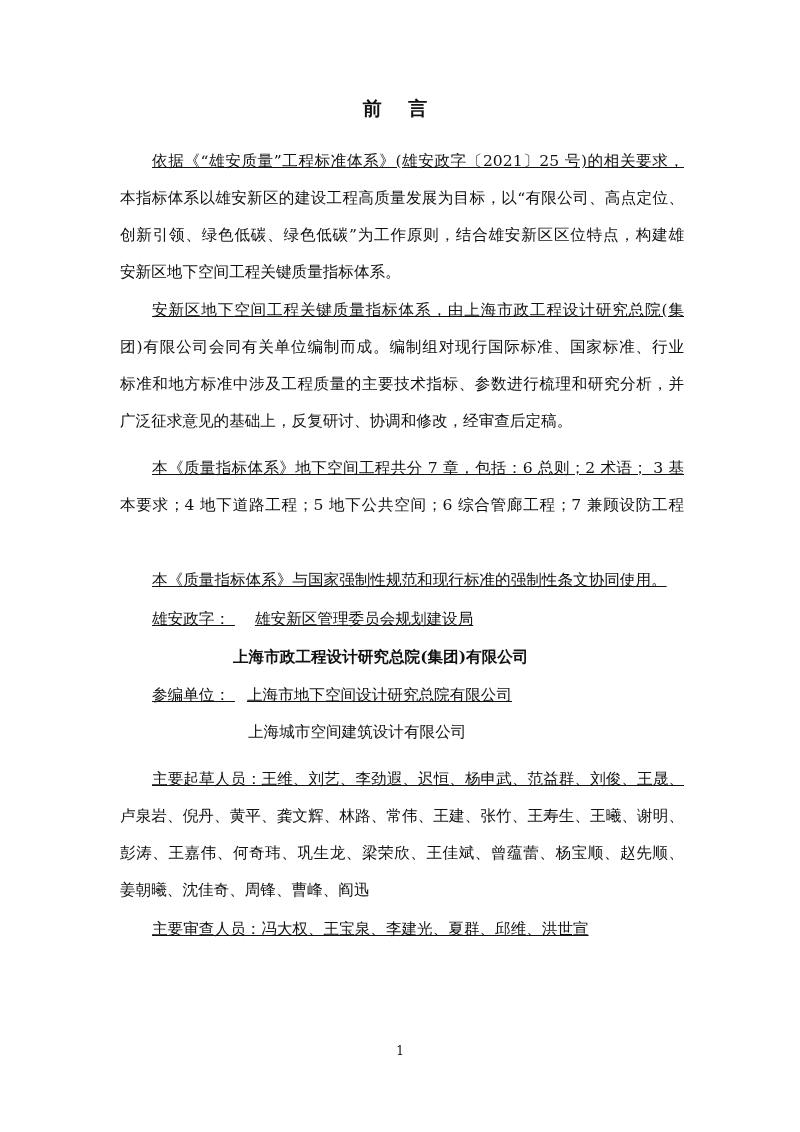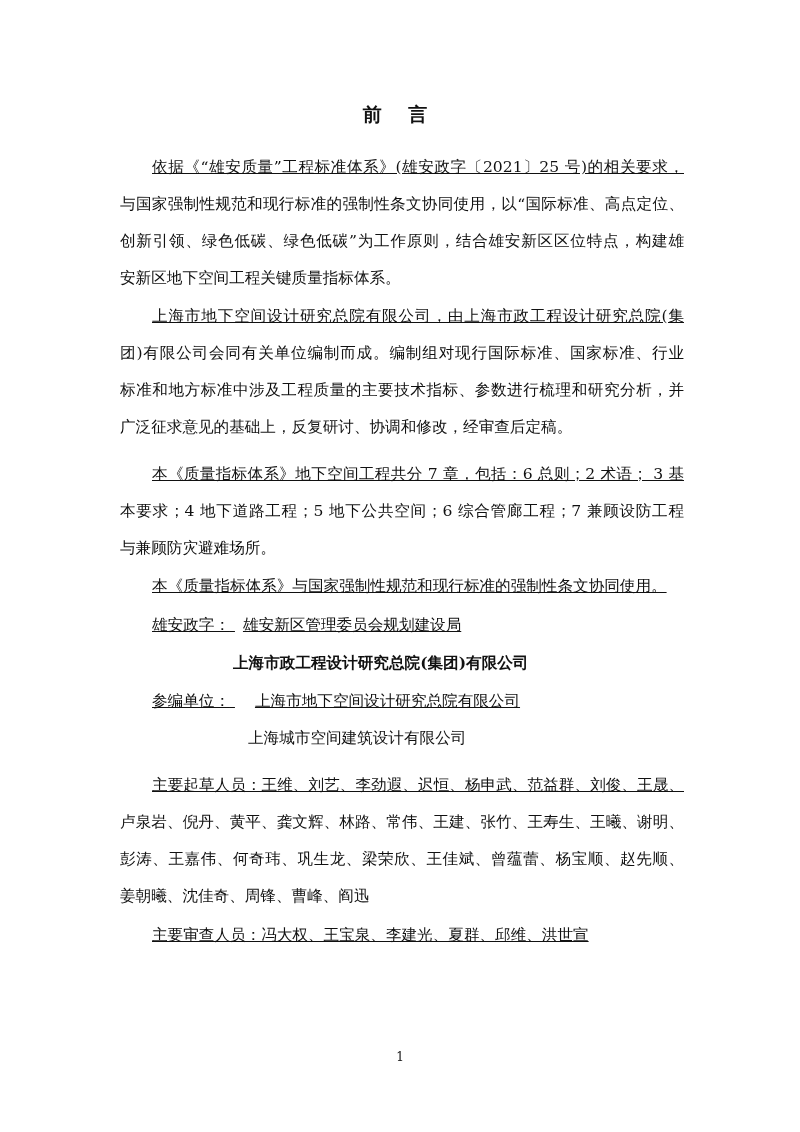--- a/index.html
+++ b/index.html
@@ -1,61 +1,60 @@
 <!DOCTYPE html>
 <html><head>
 <meta charset="utf-8">
 <style>
   html, body { margin: 0; padding: 0; background: #ffffff; }
   body { width: 800px; height: 1132px; position: relative; overflow: hidden;
          font-family: "DejaVu Serif", "Liberation Serif", serif; color: #111; }
-  .page { position: absolute; left: 0; top: 10px; width: 800px; height: 976px; }
+  .page { position: absolute; left: 0; top: 4px; width: 800px; height: 976px; }
   .title { position: absolute; top: 92px; left: 0; width: 800px; text-align: center;
            font-family: "DejaVu Sans", "Liberation Sans", sans-serif; font-weight: bold;
            font-size: 19px; letter-spacing: 10px; }
   .line { position: absolute; left: 120px; width: 564px; font-size: 15.6px; line-height: 20px;
           white-space: nowrap; text-align: justify; text-align-last: justify; }
   .line.last { text-align-last: left; }
   .line.indent { left: 152px; width: 532px; text-decoration: underline; }
   .line.sub1 { left: 233px; width: auto; text-align-last: left; font-weight: bold; }
   .line.sub2 { left: 248px; width: auto; text-align-last: left; font-family: Liberation Mono, monospace; }
   .pagenum { position: absolute; top: 1040px; left: 0; width: 800px; text-align: center;
              font-size: 12px; }
 </style>
 </head>
 <body>
 
 <div class="page">
   <div class="title">前 言</div>
 
   <div class="line indent" style="top:147px">依据《“雄安质量”工程标准体系》(雄安政字〔2021〕25 号)的相关要求，</div>
-  <div class="line" style="top:184px">与国家强制性规范和现行标准的强制性条文协同使用，以“国际标准、高点定位、</div>
+  <div class="line" style="top:184px">本指标体系以雄安新区的建设工程高质量发展为目标，以“有限公司、高点定位、</div>
   <div class="line" style="top:221px">创新引领、绿色低碳、绿色低碳”为工作原则，结合雄安新区区位特点，构建雄</div>
   <div class="line last" style="top:258px">安新区地下空间工程关键质量指标体系。</div>
 
-  <div class="line indent" style="top:296px">上海市地下空间设计研究总院有限公司，由上海市政工程设计研究总院(集</div>
+  <div class="line indent" style="top:296px">安新区地下空间工程关键质量指标体系，由上海市政工程设计研究总院(集</div>
   <div class="line" style="top:333px">团)有限公司会同有关单位编制而成。编制组对现行国际标准、国家标准、行业</div>
   <div class="line" style="top:370px">标准和地方标准中涉及工程质量的主要技术指标、参数进行梳理和研究分析，并</div>
   <div class="line last" style="top:407px">广泛征求意见的基础上，反复研讨、协调和修改，经审查后定稿。</div>
 
   <div class="line indent" style="top:454px">本《质量指标体系》地下空间工程共分 7 章，包括：6 总则；2 术语； 3 基</div>
   <div class="line" style="top:491px">本要求；4 地下道路工程；5 地下公共空间；6 综合管廊工程；7 兼顾设防工程</div>
-  <div class="line last" style="top:528px">与兼顾防灾避难场所。</div>
 
   <div class="line indent last" style="top:566px">本《质量指标体系》与国家强制性规范和现行标准的强制性条文协同使用。</div>
 
   <div class="line indent last" style="top:605px; width:auto">
     <span>雄安政字：</span>
-    <span style="margin-left:8px">雄安新区管理委员会规划建设局</span>
+    <span style="margin-left:20px">雄安新区管理委员会规划建设局</span>
   </div>
   <div class="line sub1" style="top:643px">上海市政工程设计研究总院(集团)有限公司</div>
 
   <div class="line indent last" style="top:681px; width:auto">
     <span>参编单位：</span>
-    <span style="margin-left:20px">上海市地下空间设计研究总院有限公司</span>
+    <span style="margin-left:12px">上海市地下空间设计研究总院有限公司</span>
   </div>
   <div class="line sub2" style="top:719px">上海城市空间建筑设计有限公司</div>
 
   <div class="line indent" style="top:765px">主要起草人员：王维、刘艺、李劲遐、迟恒、杨申武、范益群、刘俊、王晟、</div>
   <div class="line" style="top:802px">卢泉岩、倪丹、黄平、龚文辉、林路、常伟、王建、张竹、王寿生、王曦、谢明、</div>
   <div class="line" style="top:839px">彭涛、王嘉伟、何奇玮、巩生龙、梁荣欣、王佳斌、曾蕴蕾、杨宝顺、赵先顺、</div>
   <div class="line last" style="top:876px">姜朝曦、沈佳奇、周锋、曹峰、阎迅</div>
 
   <div class="line indent last" style="top:915px; width:auto">主要审查人员：冯大权、王宝泉、李建光、夏群、邱维、洪世宣</div>
 

